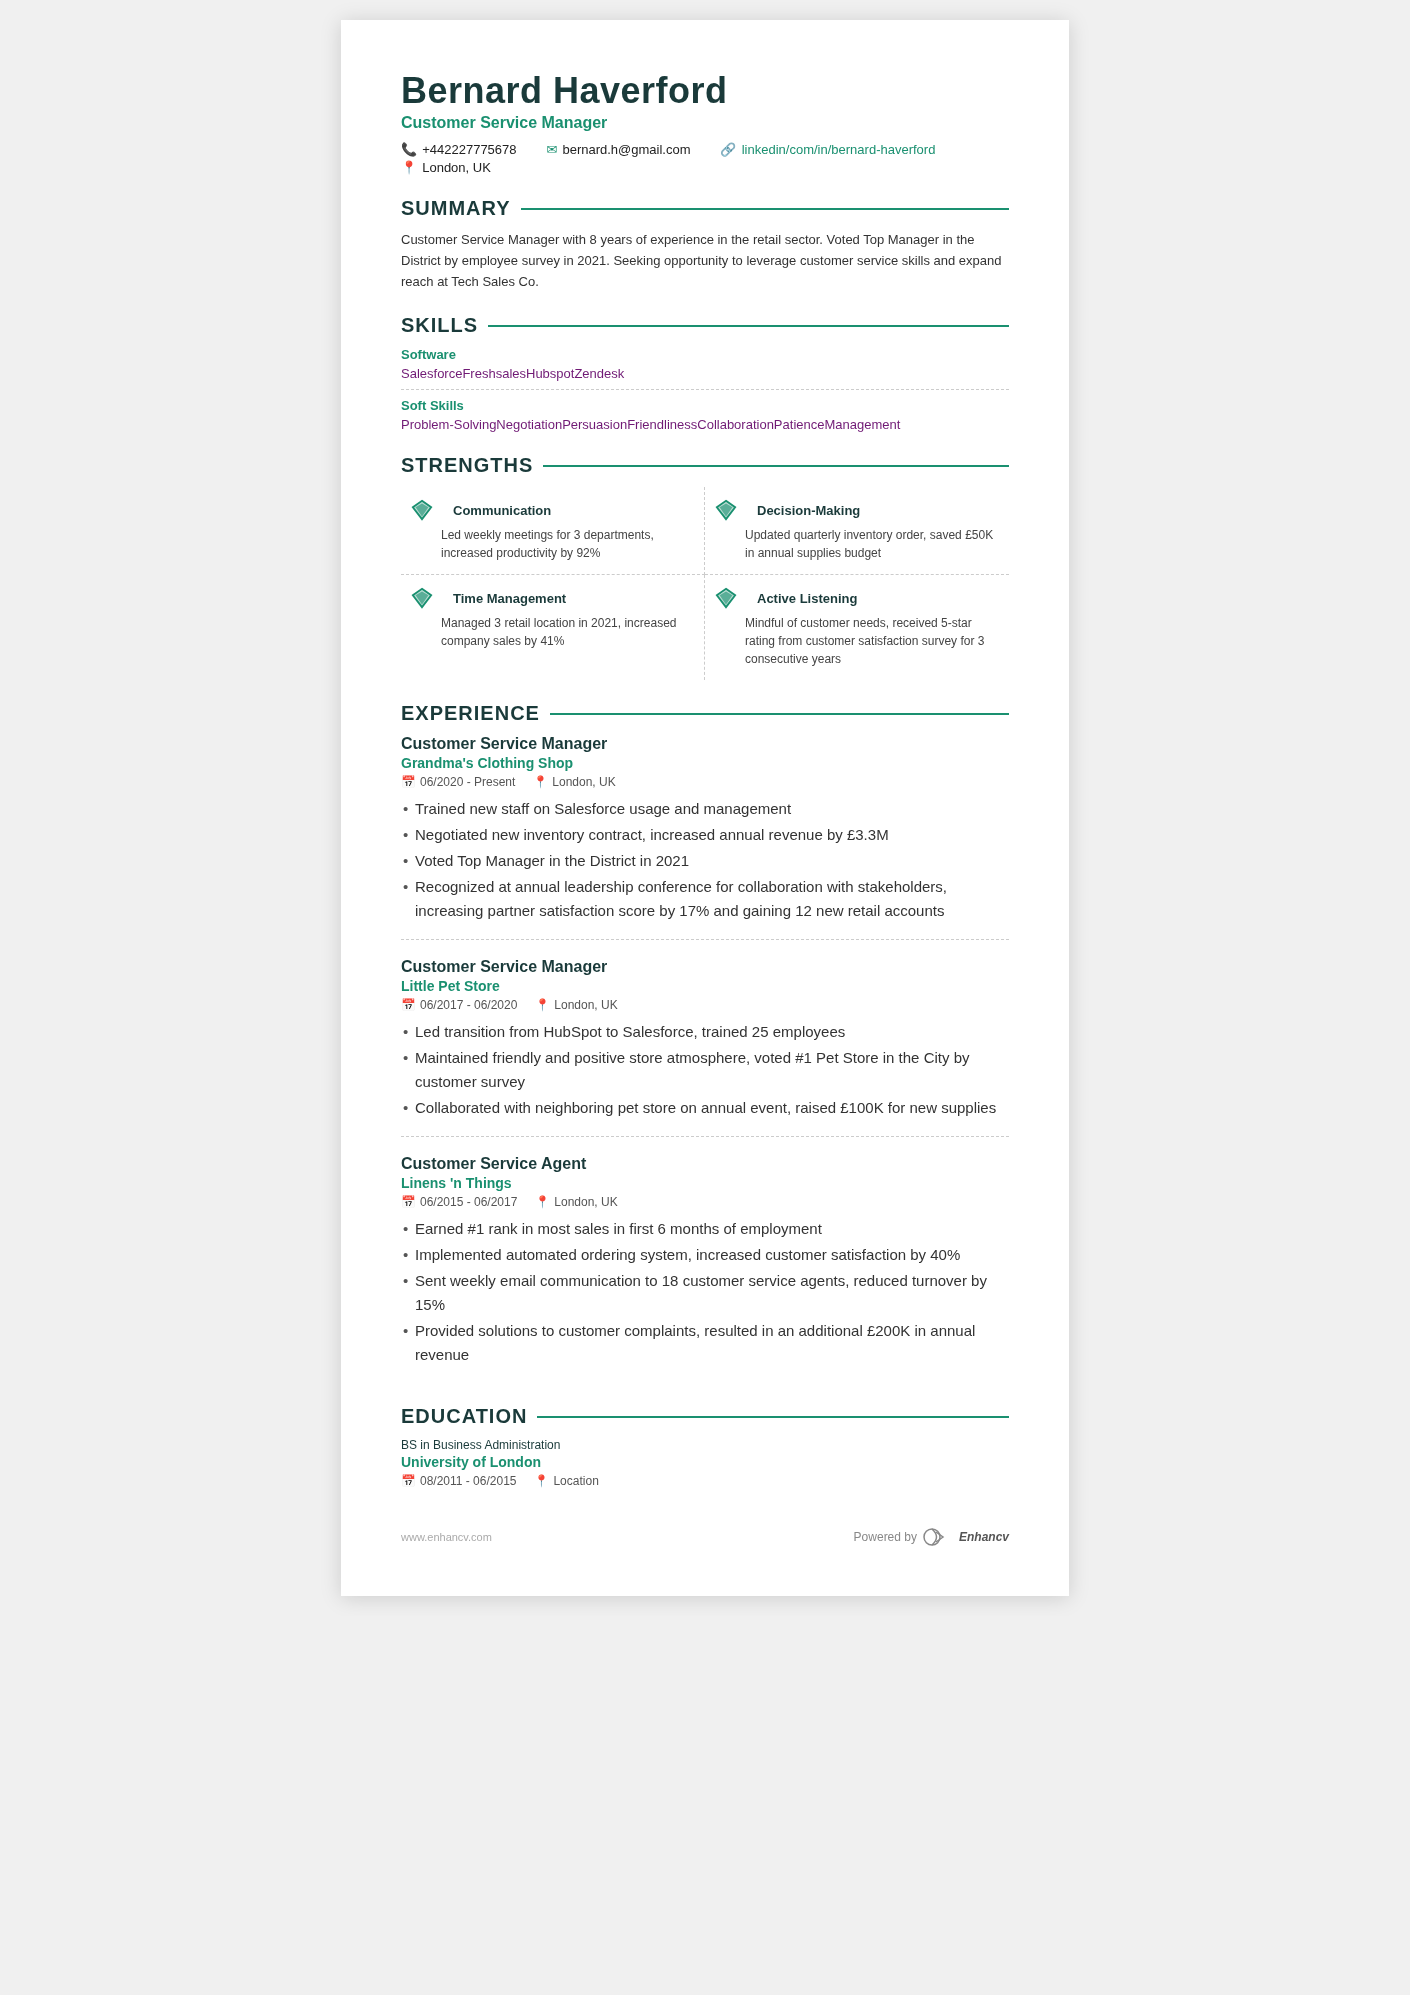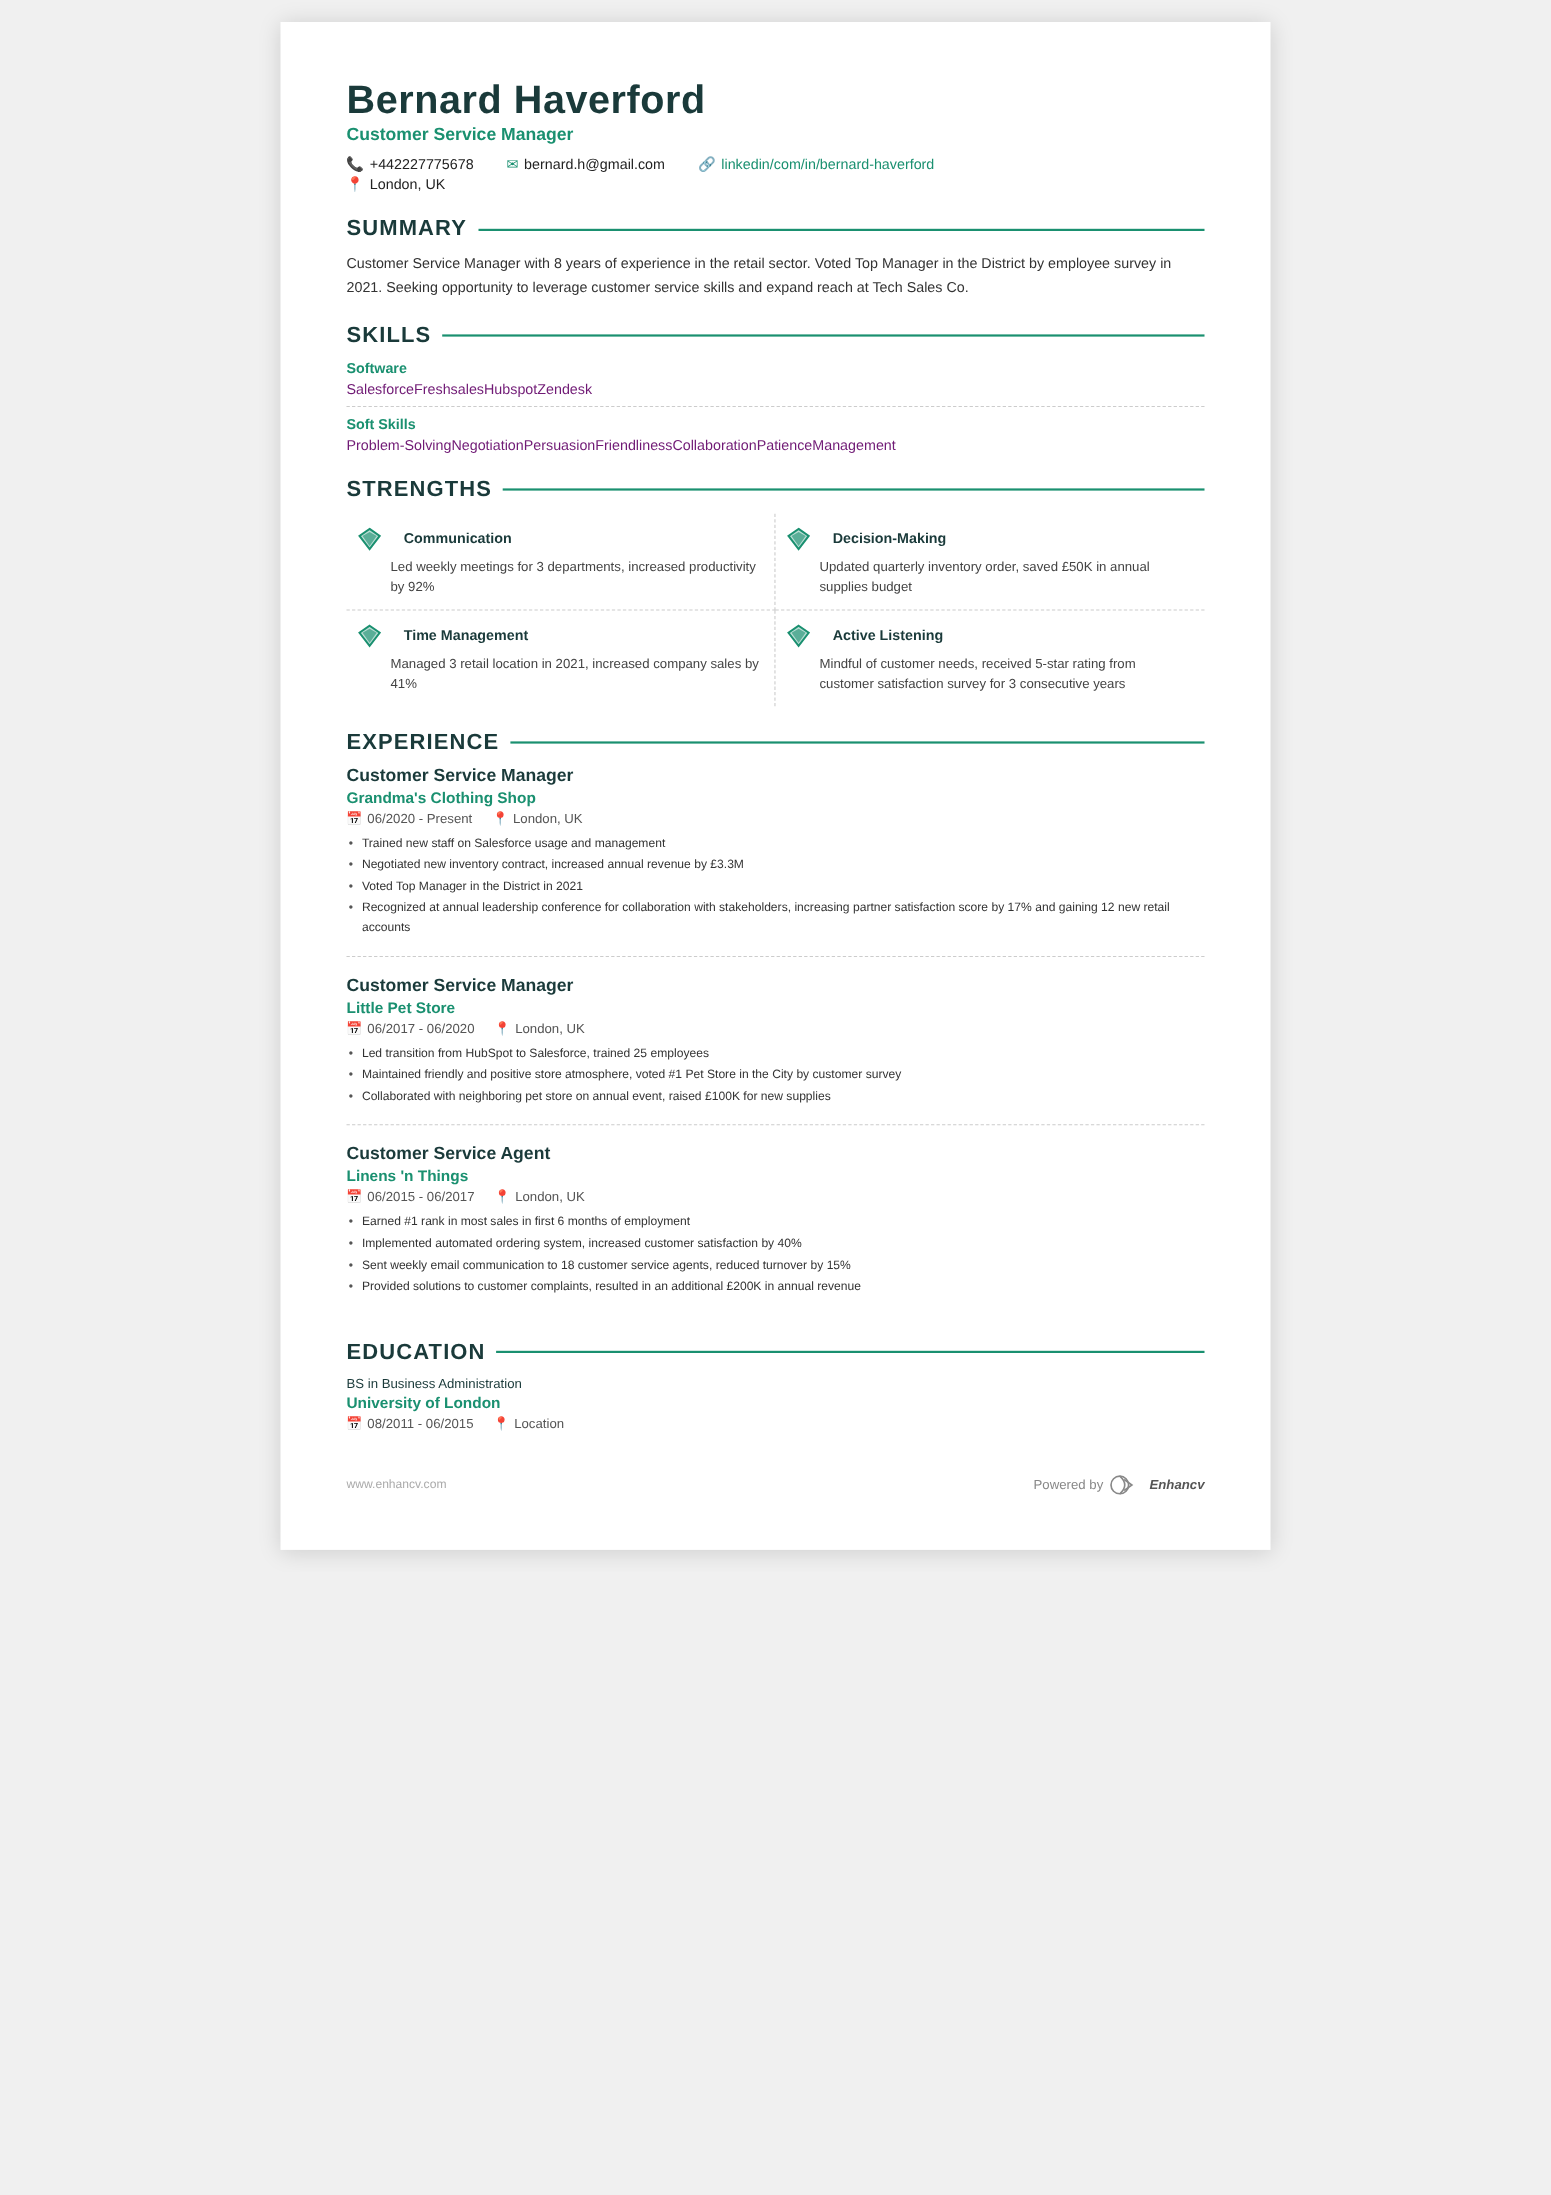--- a/index.html
+++ b/index.html
@@ -5,21 +5,21 @@
     * { margin: 0; padding: 0; box-sizing: border-box; }
     body {
       font-family: 'Arial', sans-serif;
       background: #f0f0f0;
       display: flex;
       justify-content: center;
       padding: 20px;
     }
     .resume-page {
       background: #fff;
-      width: 900px;
+      width: 728px;
       min-height: 1200px;
       padding: 50px 60px;
       box-shadow: 0 2px 20px rgba(0,0,0,0.15);
     }
     
     .header-name {
       font-size: 36px;
       font-weight: 900;
       color: #1a3a3a;
       letter-spacing: 0.5px;
@@ -172,21 +172,21 @@
     .exp-meta-item {
       display: flex;
       align-items: center;
       gap: 4px;
     }
     .exp-bullets {
       list-style: none;
       padding: 0;
     }
     .exp-bullets li {
-      font-size: 11px;
+      font-size: 15px;
       color: #333;
       line-height: 1.6;
       padding-left: 14px;
       position: relative;
       margin-bottom: 2px;
     }
     .exp-bullets li::before {
       content: '•';
       position: absolute;
       left: 2px;

